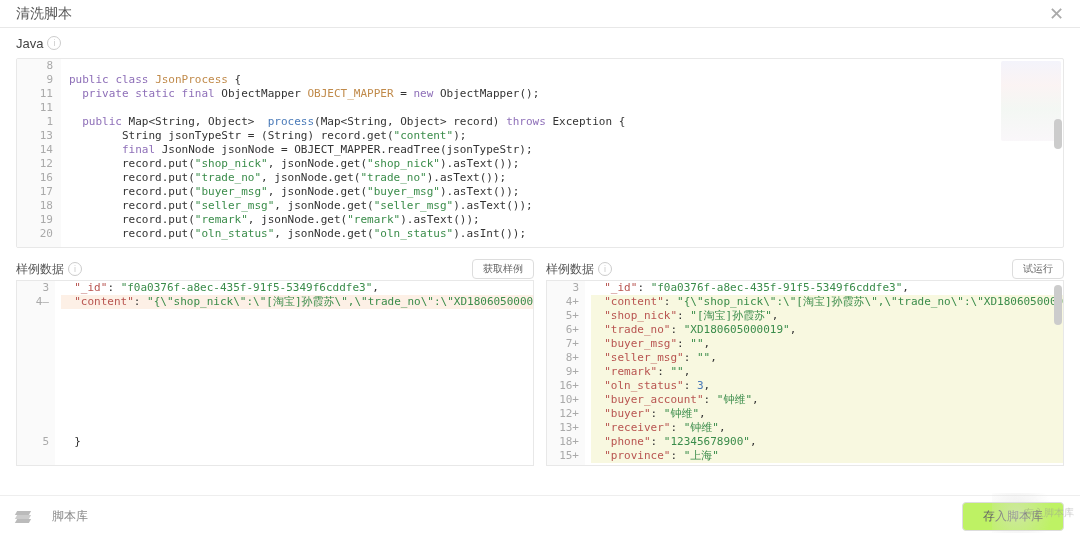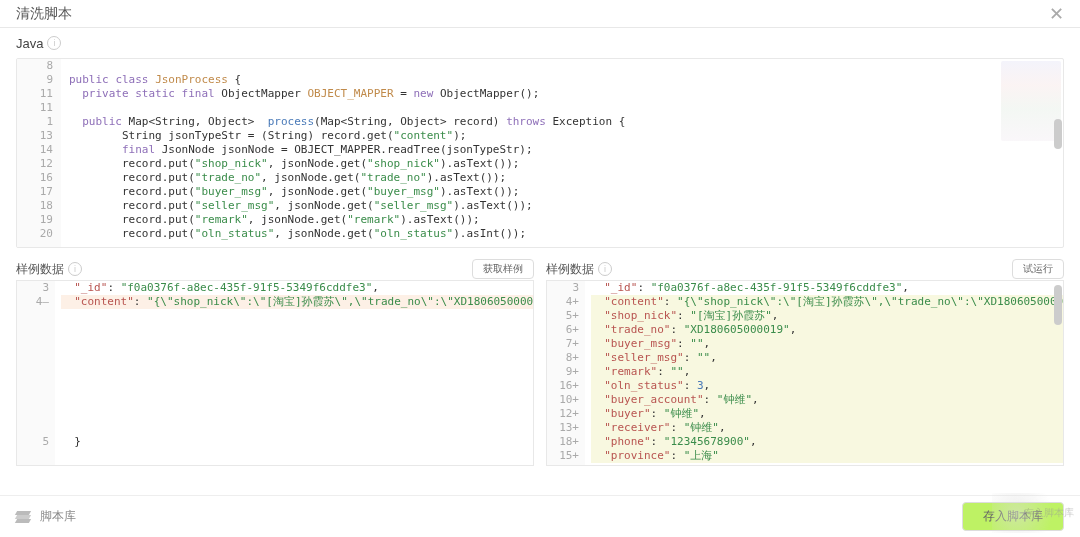--- a/index.html
+++ b/index.html
@@ -144,21 +144,21 @@
       left:0; right:0; bottom:0;
       height: 42px;
       border-top: 1px solid #eee;
       display:flex;
       align-items:center;
       justify-content: space-between;
       padding: 0 16px;
       background:#fff;
     }
     .lib-btn {
-      display:flex; align-items:center; gap:10px;
+      display:flex; align-items:center; gap:22px;
       color:#888; font-size:12px; cursor:pointer;
     }
     .layers-icon {
       display:inline-block; width:14px; height:12px;
       position:relative;
     }
     .layers-icon::before, .layers-icon::after, .layers-icon span {
       content:""; position:absolute; left:0; width:14px; height:4px;
       background:#bbb; transform: skewX(-30deg);
     }

